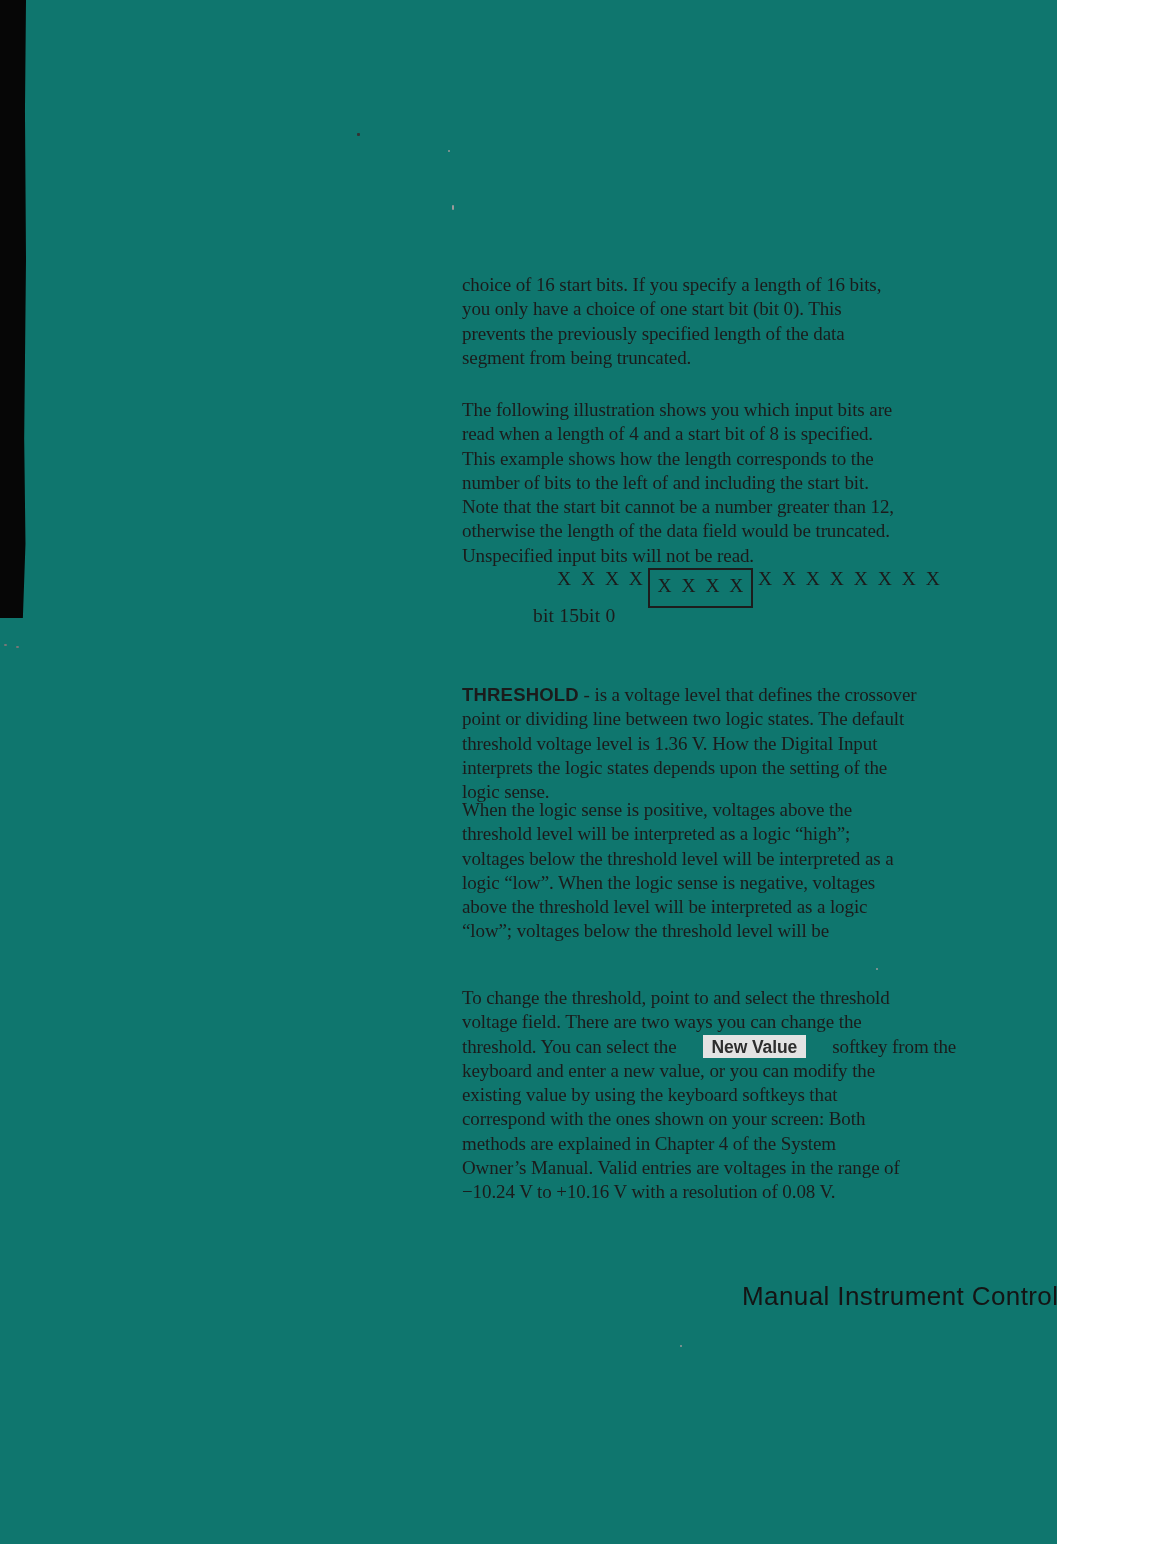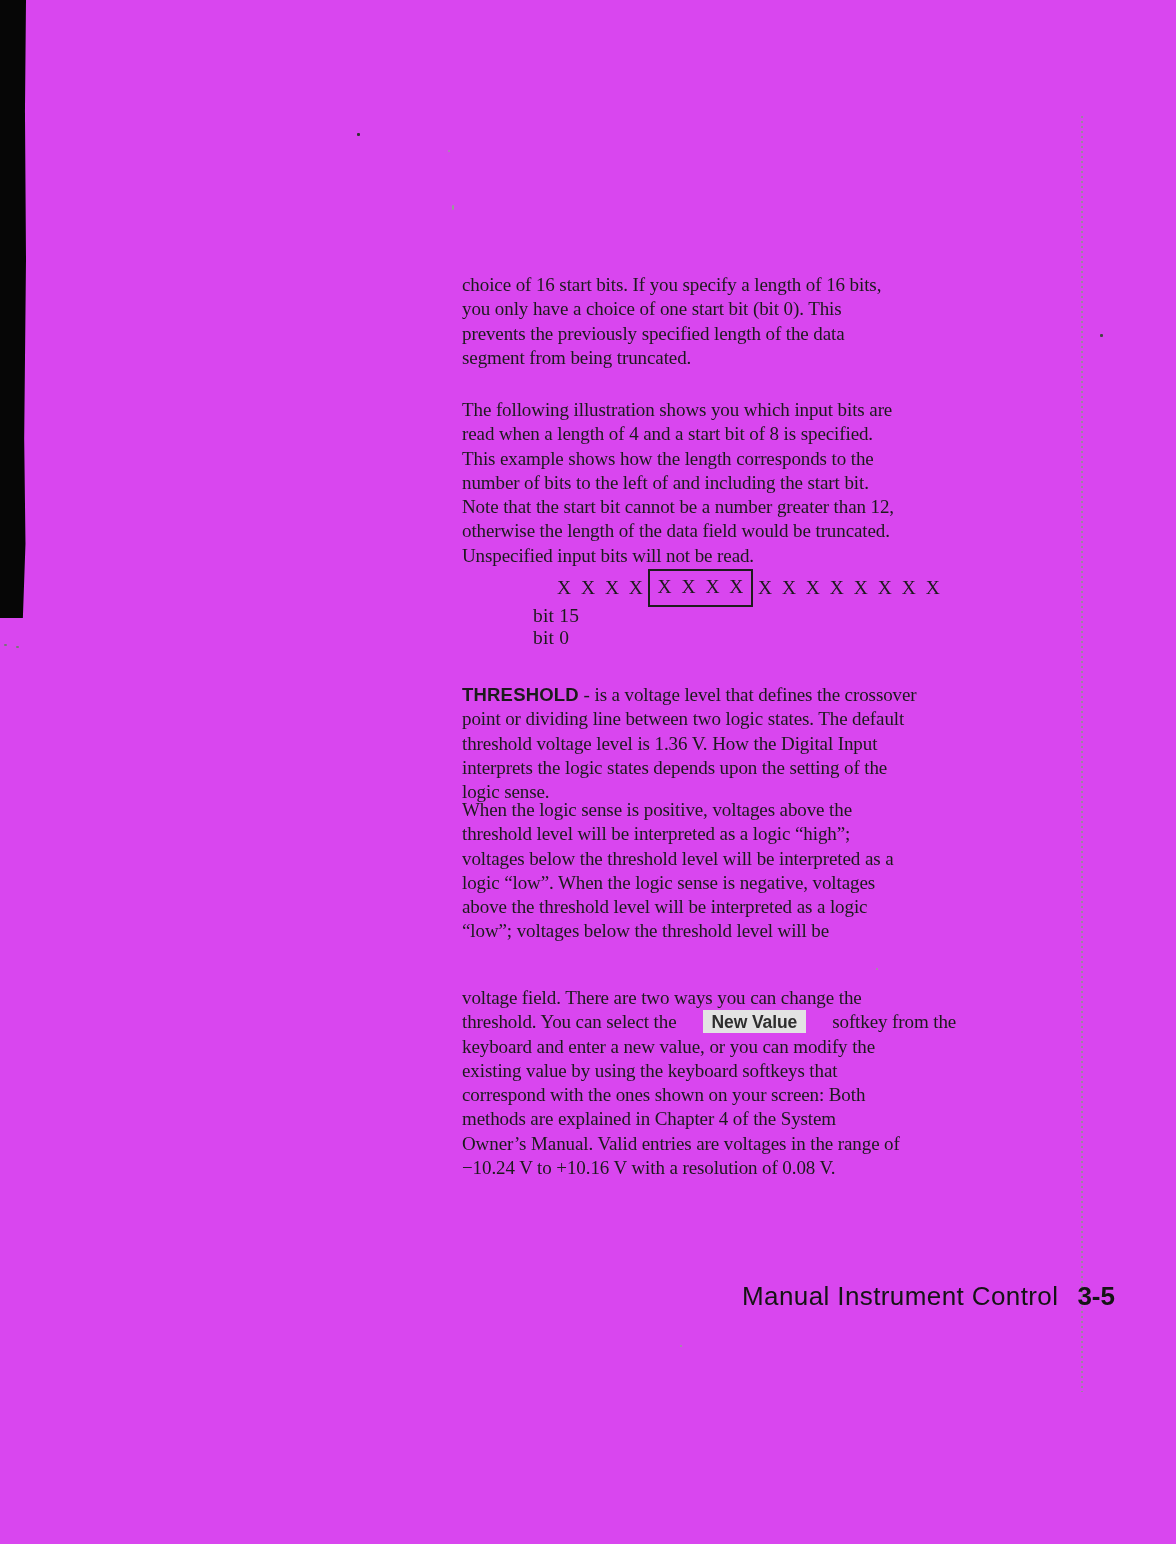--- a/index.html
+++ b/index.html
@@ -1,21 +1,21 @@
 <!DOCTYPE html>
 <html><head>
 <meta charset="utf-8">
 <title>Document Scan</title>
 <style>
   html, body { margin: 0; padding: 0; background: #ffffff; }
   .page {
     position: relative;
-    width: 1176px;
+    width: 1057px;
     height: 1544px;
-    background: #d946ef;
+    background: #0f766e;
     overflow: hidden;
     font-family: "Liberation Serif", serif;
     color: #1b1b1b;
   }
 
   
   .gutter-bar {
     position: absolute;
     left: 0; top: 0;
     width: 26px; height: 618px;
@@ -66,36 +66,34 @@
 
   
   .diagram {
     position: absolute;
     left: 533px; top: 568px;
     width: 400px;
     font-size: 19.5px;
   }
   .xrow {
     display: flex;
-    align-items: center;
     padding-left: 24px;
     height: 40px;
   }
   .xgroup { white-space: pre; word-spacing: 4px; letter-spacing: 0.5px; }
   .xbox {
     border: 2px solid #1d1d1d;
     padding: 5px 7px 7px;
     margin: 0 5px;
   }
   .dlabels {
     display: flex;
-    justify-content: center;
+    justify-content: flex-start;
     margin-top: -3px;
     letter-spacing: 0.2px;
-    flex-direction: column;
   }
 
   .footer {
     position: absolute;
     top: 1281px; left: 742px;
     display: flex;
     align-items: baseline;
     gap: 19px;
     font-family: "Liberation Sans", sans-serif;
     font-size: 26px;
@@ -158,20 +156,21 @@
       <div class="line">When the logic sense is positive, voltages above the</div>
       <div class="line">threshold level will be interpreted as a logic “high”;</div>
       <div class="line">voltages below the threshold level will be interpreted as a</div>
       <div class="line">logic “low”. When the logic sense is negative, voltages</div>
       <div class="line">above the threshold level will be interpreted as a logic</div>
       <div class="line">“low”; voltages below the threshold level will be</div>
     </div>
 
   <div class="para" style="top:986px">
     <div>
+        <div class="line">To change the threshold, point to and select the threshold</div>
         <div class="line">voltage field. There are two ways you can change the</div>
       </div>
     <div class="line"><span>threshold. You can select the</span><span class="softkey">New Value</span><span>softkey from the</span></div>
     <div>
         <div class="line">keyboard and enter a new value, or you can modify the</div>
         <div class="line">existing value by using the keyboard softkeys that</div>
         <div class="line">correspond with the ones shown on your screen: Both</div>
         <div class="line">methods are explained in Chapter 4 of the System</div>
         <div class="line">Owner’s Manual. Valid entries are voltages in the range of</div>
         <div class="line">−10.24 V to +10.16 V with a resolution of 0.08 V.</div>

